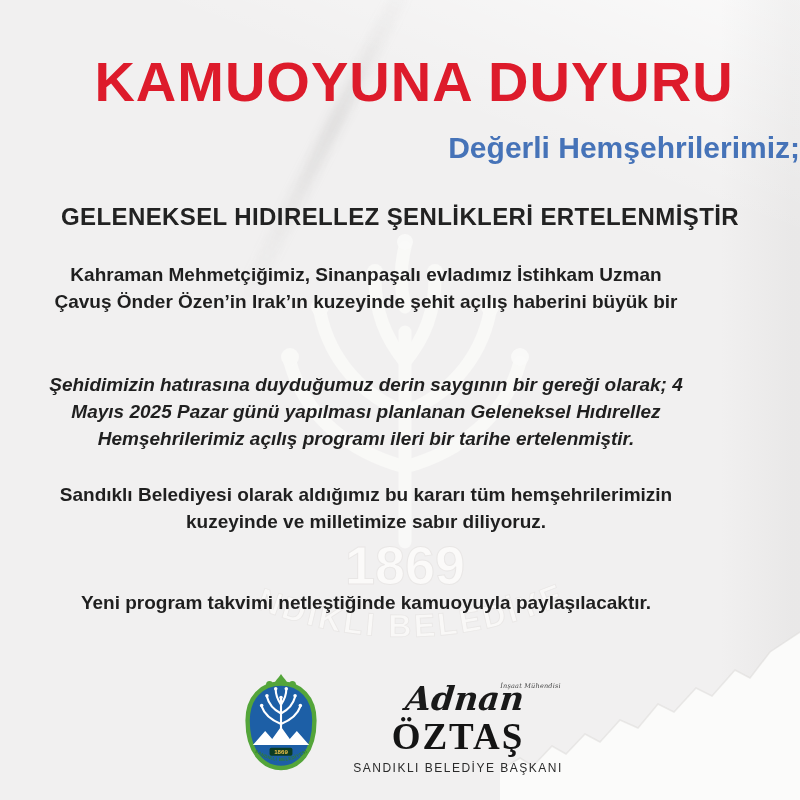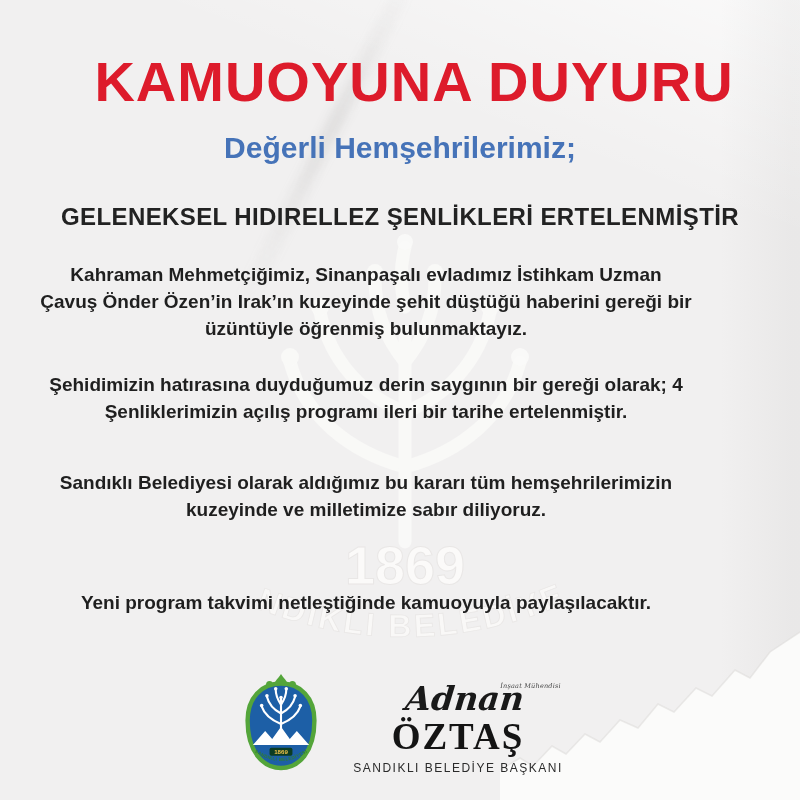--- a/index.html
+++ b/index.html
@@ -19,26 +19,26 @@
     background:linear-gradient(to bottom, rgba(0,0,0,0), rgba(125,123,121,0.14) 45%, rgba(0,0,0,0));
     transform:rotate(27deg);filter:blur(5px);pointer-events:none;
   }
   .tear-svg{position:absolute;left:500px;top:590px;pointer-events:none;}
 
   .watermark{position:absolute;left:200px;top:212px;pointer-events:none;}
 
   .line{position:absolute;left:0;width:800px;text-align:center;}
 
   .title{top:50px;font-size:56px;font-weight:bold;letter-spacing:1px;line-height:64px;}
-  .greeting{top:128px;font-size:30px;font-weight:bold;line-height:40px;}
+  .greeting{top:128px;font-size:30px;font-weight:bold;line-height:40px;text-align:right;}
   .headline{top:203px;font-size:24px;font-weight:bold;letter-spacing:0.4px;line-height:28px;color:#222;}
 
   .para{position:absolute;left:0;width:732px;text-align:center;
         font-size:19px;font-weight:bold;line-height:27px;color:#1f1f1f;}
-  .p1{top:261px;} .p2{top:371px;} .p3{top:469px;} .p4{top:589px;text-align:center;}
+  .p1{top:261px;} .p2{top:371px;font-style:italic;} .p3{top:481px;} .p4{top:589px;text-align:center;}
 
   .footer{position:absolute;left:0;top:664px;width:800px;height:120px;
           display:flex;justify-content:center;align-items:center;gap:28px;}
 
   .signature{position:relative;text-align:center;padding-top:10px;min-width:140px;}
   .sig-pre{position:absolute;top:8px;right:2px;font-family:"DejaVu Serif",serif;
            font-style:italic;font-size:6.5px;color:#444;letter-spacing:0.2px;}
   .sig-first{font-family:"DejaVu Serif",serif;font-style:italic;font-weight:bold;
              font-size:33px;line-height:30px;color:#1a1a1a;transform:skewX(-6deg);
              margin:0 0 -12px 14px;}
@@ -85,27 +85,27 @@
   </svg>
 
   <div class="line title" style="color:#dd1b2b;margin-left:14px;">KAMUOYUNA DUYURU</div>
 
   <div class="line greeting" style="color:#4673b8;">Değerli Hemşehrilerimiz;</div>
 
   <div class="line headline">GELENEKSEL HIDIRELLEZ ŞENLİKLERİ ERTELENMİŞTİR</div>
 
   <div class="para p1">
     <div>Kahraman Mehmetçiğimiz, Sinanpaşalı evladımız İstihkam Uzman</div>
-    <div>Çavuş Önder Özen’in Irak’ın kuzeyinde şehit düştüğü haberini gereği bir</div>
-    <div>üzüntüyle öğrenmiş bulunmaktayız.</div>
+    <div>Çavuş Önder Özen’in Irak’ın kuzeyinde şehit açılış haberini büyük bir</div>
   </div>
 
   <div class="para p2">
     <div>Şehidimizin hatırasına duyduğumuz derin saygının bir gereği olarak; 4</div>
-    <div>Şenliklerimizin açılış programı ileri bir tarihe ertelenmiştir.</div>
+    <div>Mayıs 2025 Pazar günü yapılması planlanan Geleneksel Hıdırellez</div>
+    <div>Hemşehrilerimiz açılış programı ileri bir tarihe ertelenmiştir.</div>
   </div>
 
   <div class="para p3">
     <div>Sandıklı Belediyesi olarak aldığımız bu kararı tüm hemşehrilerimizin</div>
     <div>kuzeyinde ve milletimize sabır diliyoruz.</div>
   </div>
 
   <div class="para p4">
     <div>Yeni program takvimi netleştiğinde kamuoyuyla paylaşılacaktır.</div>
   </div>

